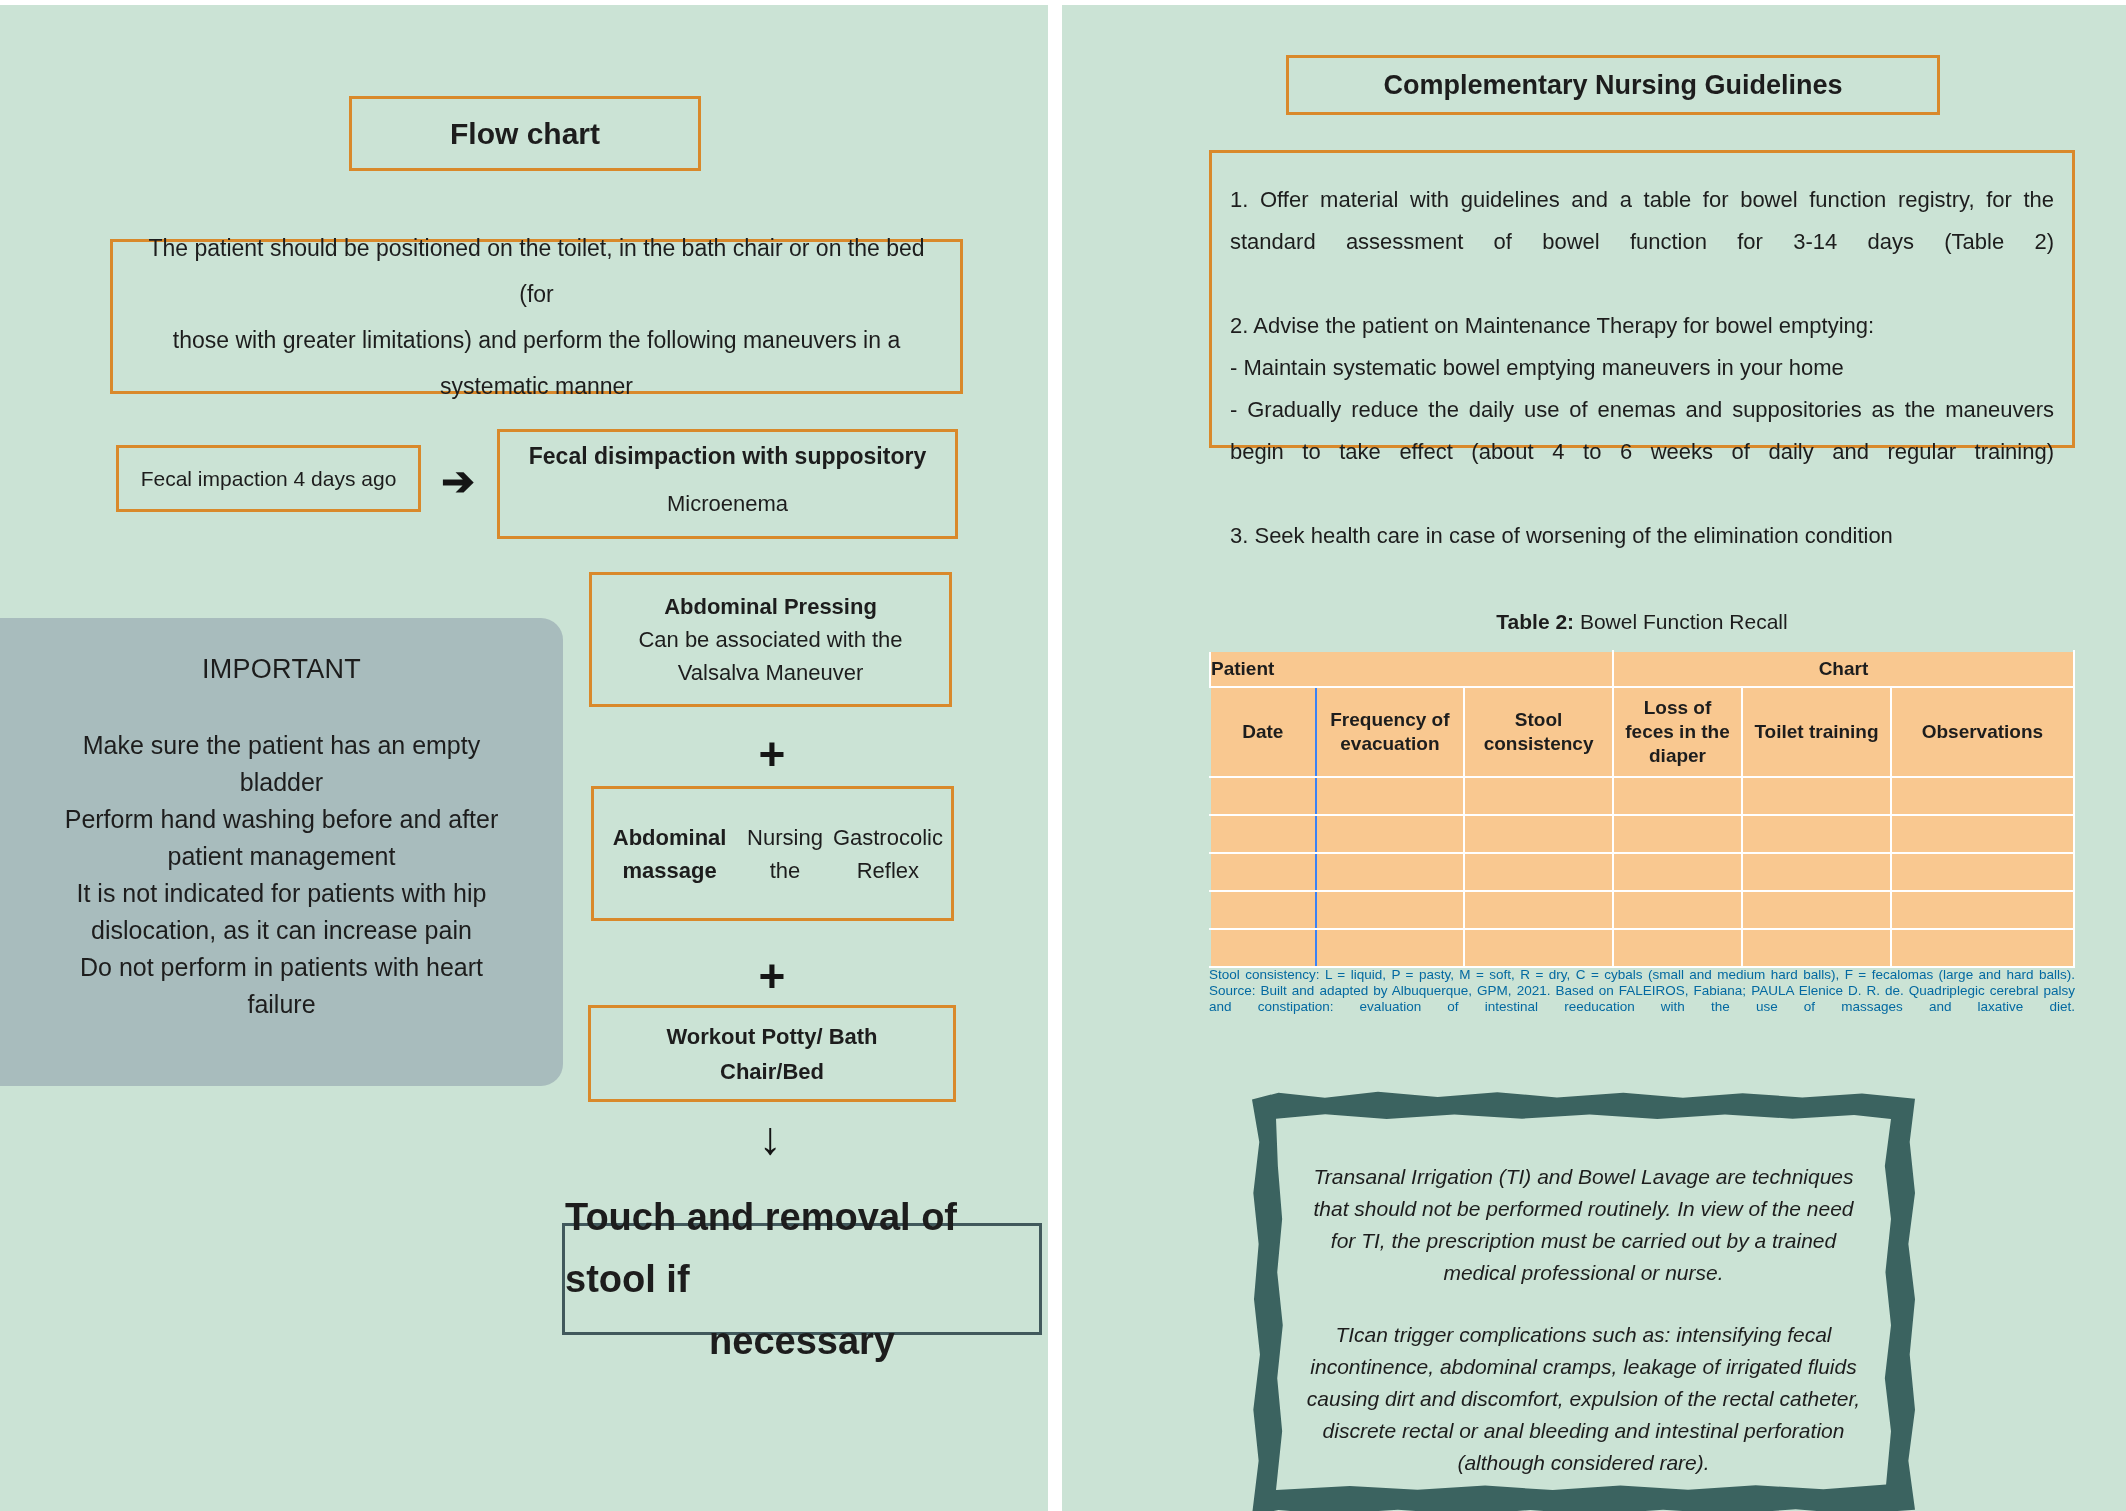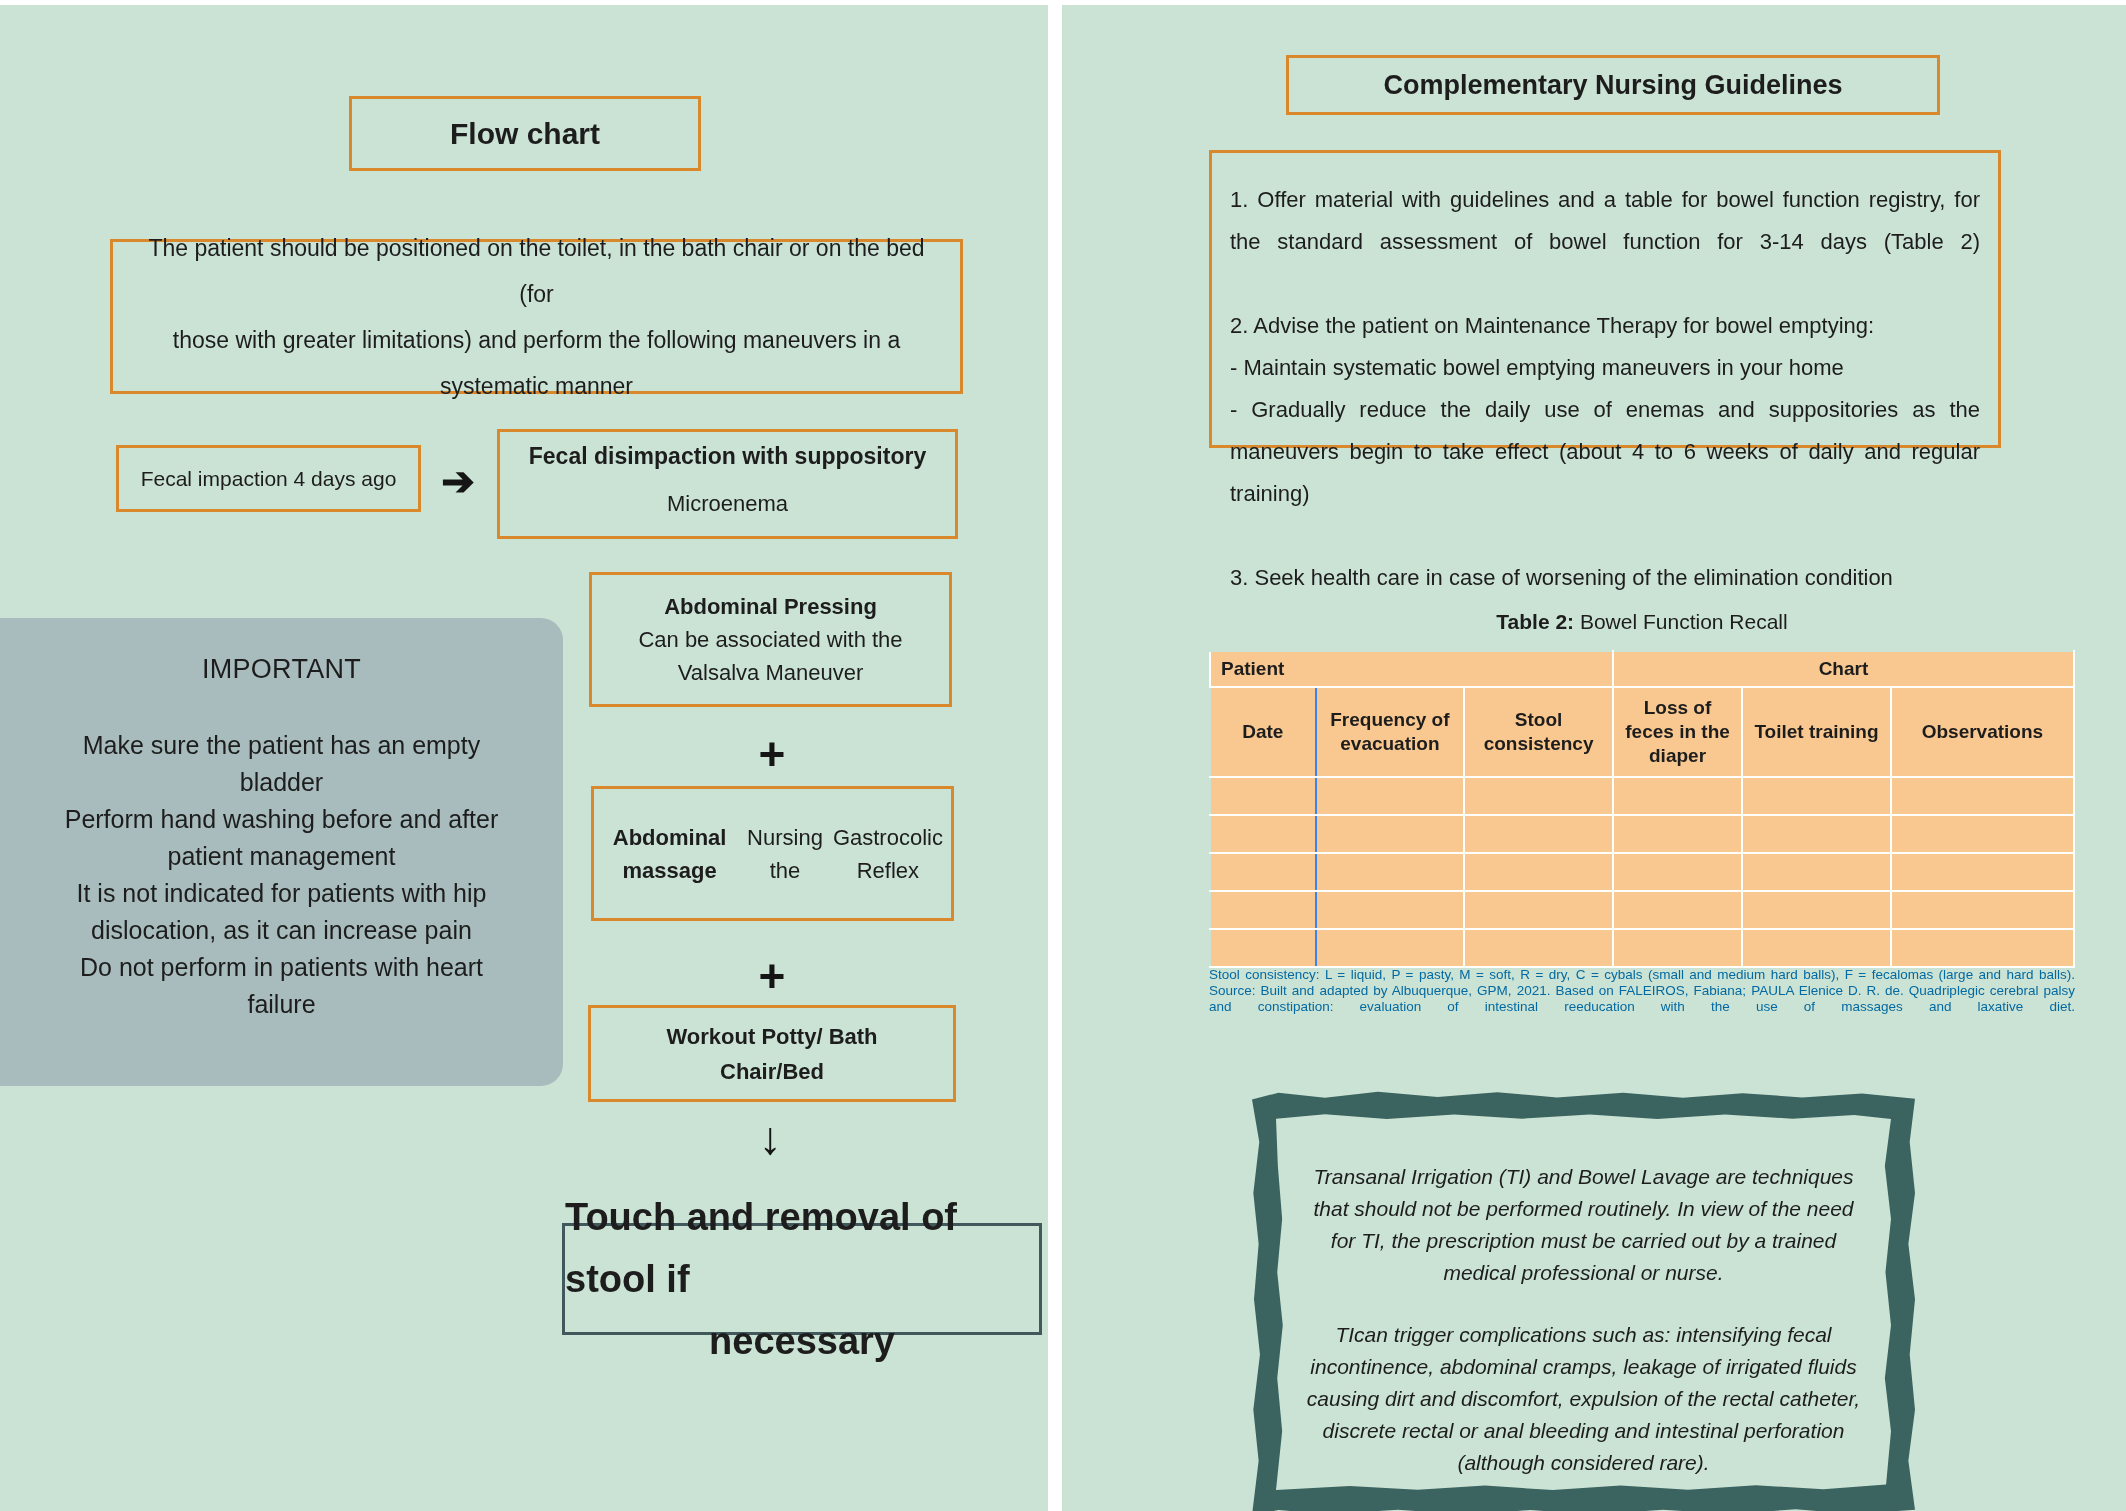--- a/index.html
+++ b/index.html
@@ -239,21 +239,21 @@
     align-items: center;
     justify-content: center;
     font-size: 27px;
     font-weight: bold;
   }
 
   #guidelines-body {
     position: absolute;
     left: 147px;
     top: 145px;
-    width: 792px;
+    width: 866px;
     height: 298px;
     border: 3px solid #d9892b;
     box-sizing: border-box;
     padding: 26px 18px 0 18px;
     font-size: 22px;
     line-height: 42px;
   }
   #guidelines-body .just { text-align: justify; }
   #guidelines-body .just:after {
     content: "";
@@ -284,21 +284,20 @@
     background: #f9c890;
     border: 2px solid #ffffff;
     padding: 0;
     font-size: 0;
   }
   #recall-table .grp {
     height: 34px;
     font-size: 19px;
     font-weight: bold;
     text-align: left;
-    padding-left: 10px;
     vertical-align: middle;
   }
   #recall-table .grp.right {
     text-align: center;
     padding-left: 0;
   }
   #recall-table .hd {
     height: 80px;
     font-size: 19px;
     font-weight: bold;

